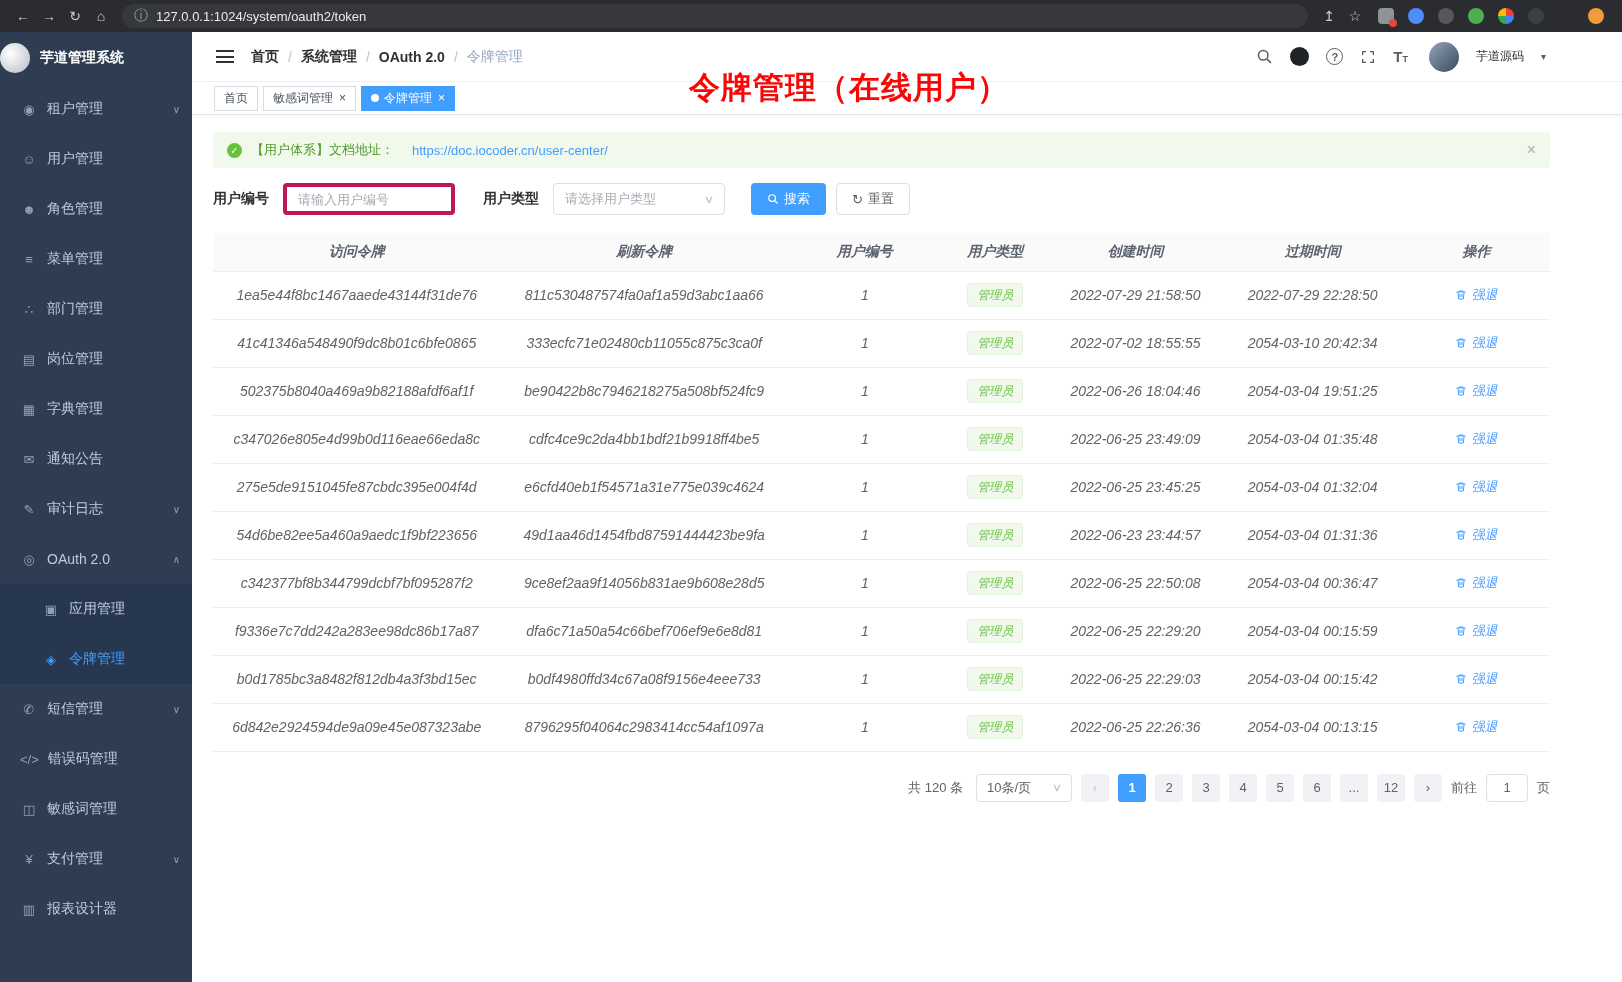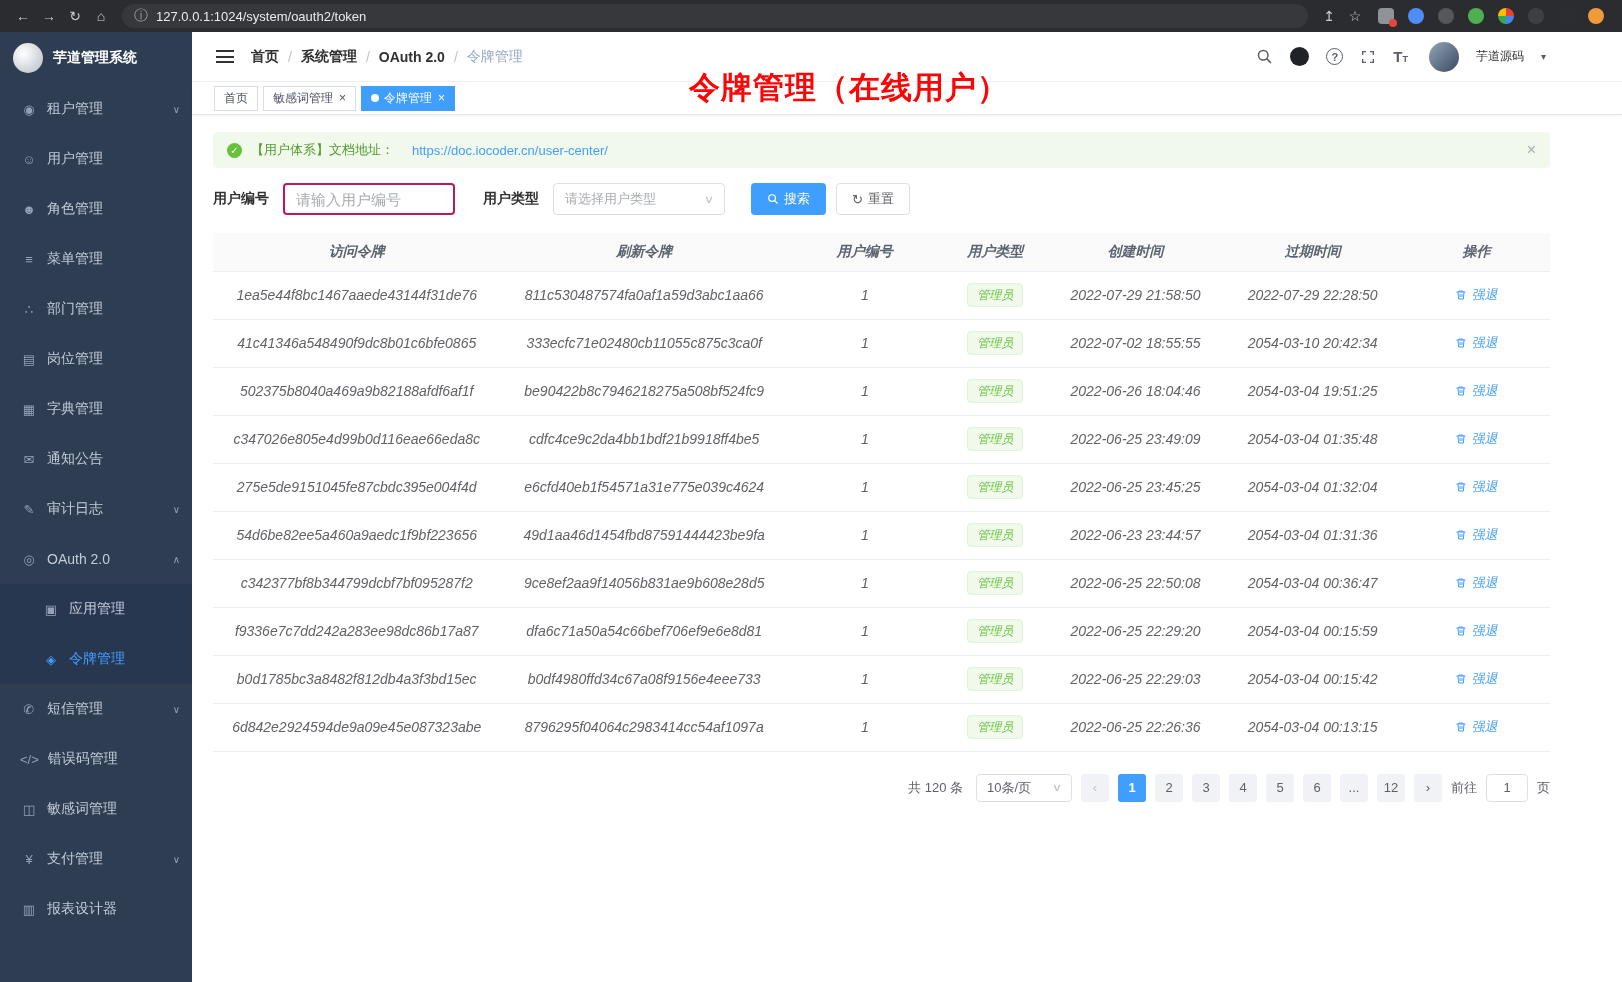--- a/index.html
+++ b/index.html
@@ -14,21 +14,21 @@
   .url { color:#e8eaed; font-size:13px; white-space:nowrap; }
   .ext-row { display:flex; align-items:center; gap:14px; margin:0 8px 0 10px; }
   .ext { width:16px; height:16px; border-radius:50%; display:inline-block; position:relative; cursor:pointer; flex:none; }
   .ext.square { border-radius:4px; }
   .ext.pinwheel { background:conic-gradient(#ea4335 0 25%, #4285f4 0 50%, #34a853 0 75%, #fbbc05 0); }
   .ext-badge { position:absolute; right:-3px; bottom:-3px; width:8px; height:8px; border-radius:50%; }
 
   
   .app { display:flex; height:950px; }
   .sidebar { width:192px; background:#2e3d52; flex:none; display:flex; flex-direction:column; }
-  .logo { height:52px; display:flex; align-items:center; padding-left:13px; gap:10px; cursor:pointer; }
+  .logo { height:52px; display:flex; align-items:center; gap:10px; cursor:pointer; }
   .logo-img { width:30px; height:30px; border-radius:50%; background:radial-gradient(circle at 35% 35%, #ffffff, #c7ccd4 75%); flex:none; }
   .logo-title { color:#fff; font-size:14px; font-weight:700; white-space:nowrap; }
   .menu-item { height:50px; display:flex; align-items:center; padding:0 12px 0 20px; color:#c2cbda; font-size:14px; cursor:pointer; white-space:nowrap; }
   .menu-item .mi { min-width:18px; margin-right:9px; font-size:13px; color:#93a1b7; text-align:center; flex:none; }
   .menu-item .mi-label { flex:1; overflow:hidden; }
   .menu-item .chev { color:#93a1b7; font-size:10px; margin-left:6px; }
   .menu-item.child { background:#283750; padding-left:42px; }
   .menu-item.active, .menu-item.active .mi { color:#409eff; }
 
   .main { flex:1; display:flex; flex-direction:column; background:#fff; min-width:0; }
@@ -63,21 +63,21 @@
 
   .alert { height:36px; background:#f0f9eb; border-radius:4px; display:flex; align-items:center; padding:0 14px; font-size:13px; }
   .al-ic { width:15px; height:15px; border-radius:50%; background:#67c23a; color:#fff; font-size:10px; display:inline-flex; align-items:center; justify-content:center; margin-right:9px; flex:none; }
   .al-text { color:#529b2e; }
   .al-link { color:#409eff; margin-left:3px; cursor:pointer;padding-left:15px; }
   .al-close { margin-left:auto; color:#a8abb2; font-size:16px; cursor:pointer; }
 
   .filters { display:flex; align-items:center; margin-top:15px; }
   .f-label { font-size:14px; font-weight:700; color:#303133; margin-right:14px; white-space:nowrap; }
   .fl2 { margin-left:28px; }
-  .f-input { width:172px; height:32px; border:2px solid #be185d; border-radius:4px; padding:0 11px; font-size:15px; color:#606266; outline:none; font-family:inherit; }
+  .f-input { width:172px; height:32px; border:4px solid #be185d; border-radius:4px; padding:0 11px; font-size:13px; color:#606266; outline:none; font-family:inherit; }
   .f-input::placeholder { color:#a8abb2; }
   .f-select { width:172px; height:32px; border:1px solid #dcdfe6; border-radius:4px; display:flex; align-items:center; justify-content:space-between; padding:0 11px; font-size:13px; color:#a8abb2; cursor:pointer; background:#fff; }
   .sel-caret { color:#c0c4cc; font-size:11px; transform:scaleX(1.3); }
   .btn { height:32px; border-radius:4px; padding:4px 15px; font-size:13px; display:inline-flex; align-items:center; gap:5px; cursor:pointer; border:1px solid transparent; font-family:inherit; }
   .btn-primary { background:#409eff; color:#fff; margin-left:26px; }
   .btn-plain { background:#fff; border-color:#dcdfe6; color:#606266; margin-left:10px; }
   .rs-ic { font-size:13px; }
 
   table { width:100%; border-collapse:collapse; margin-top:18px; font-size:14px; color:#606266; table-layout:fixed;font-style:italic; }
   thead th { height:38px; background:#fafafa; color:#5c6370; font-weight:600; font-size:14px; border-bottom:1px solid #ebeef5; text-align:center; }

